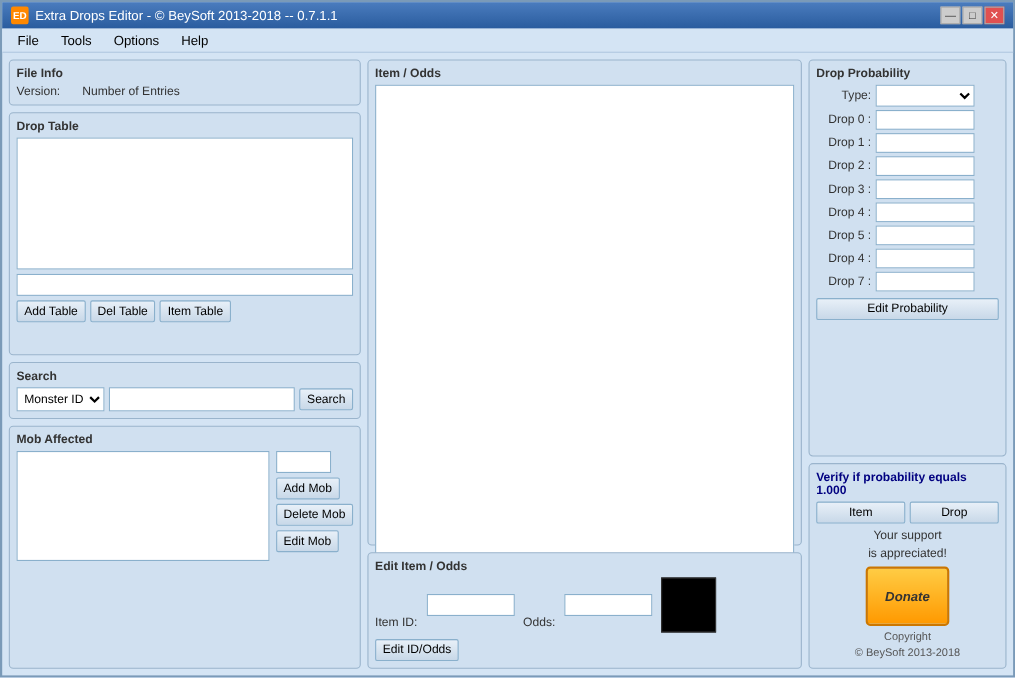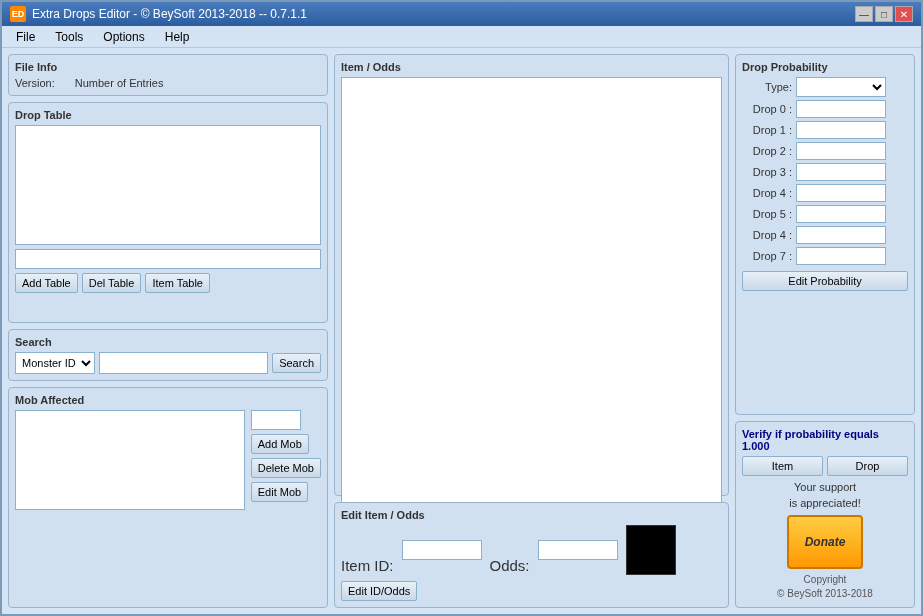--- a/index.html
+++ b/index.html
@@ -232,21 +232,21 @@
       border: 1px solid #9ab4cc;
       border-radius: 4px;
       padding: 6px;
     }
     .edit-item-row {
       display: flex;
       gap: 8px;
       align-items: center;
       flex-wrap: wrap;
     }
-    .edit-item-row label { font-size: 15px; color: #333; margin-top: 31px; }
+    .edit-item-row label { font-size: 11px; color: #333; margin-top: 31px; }
     .short-input {
       background: white;
       border: 1px solid #8ab0cc;
       height: 20px;
       width: 80px;
       padding: 1px 3px;
       font-size: 11px;
     }
     .color-box {
       width: 50px;

